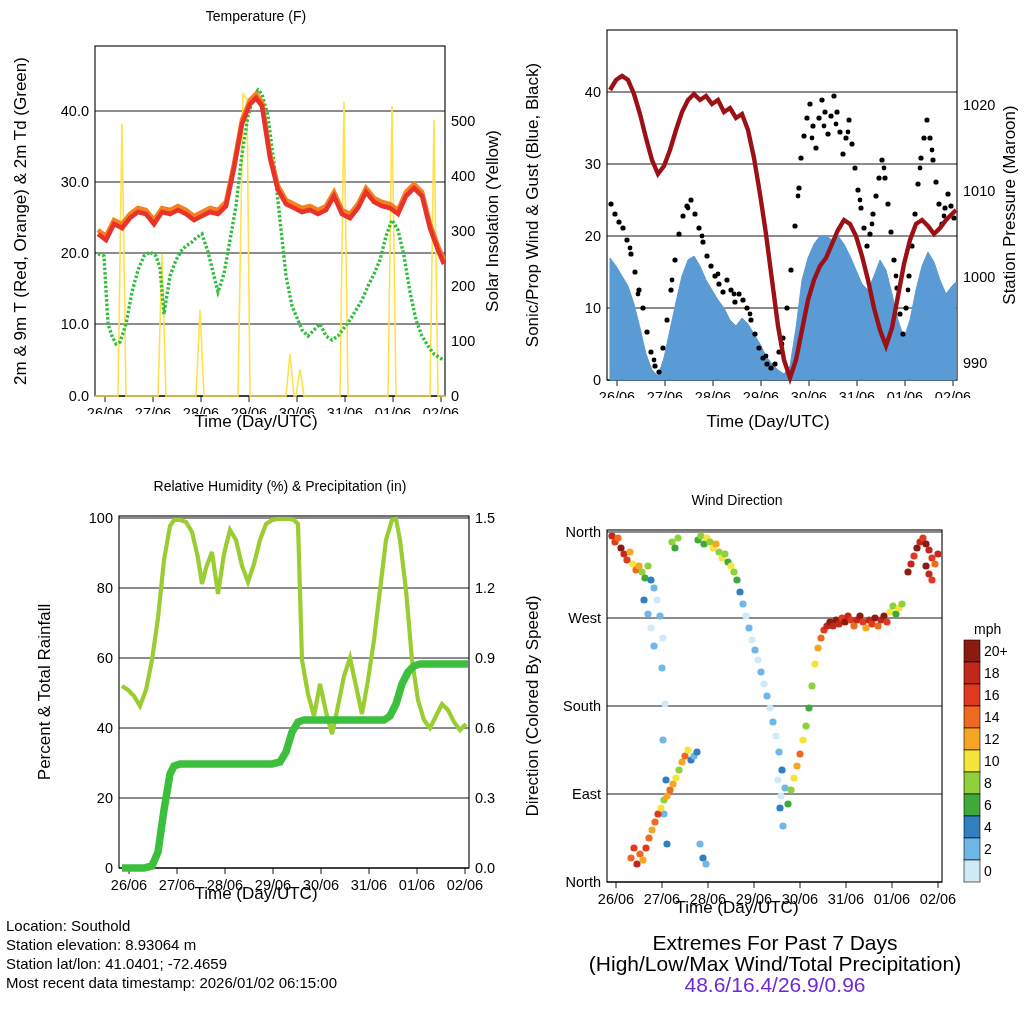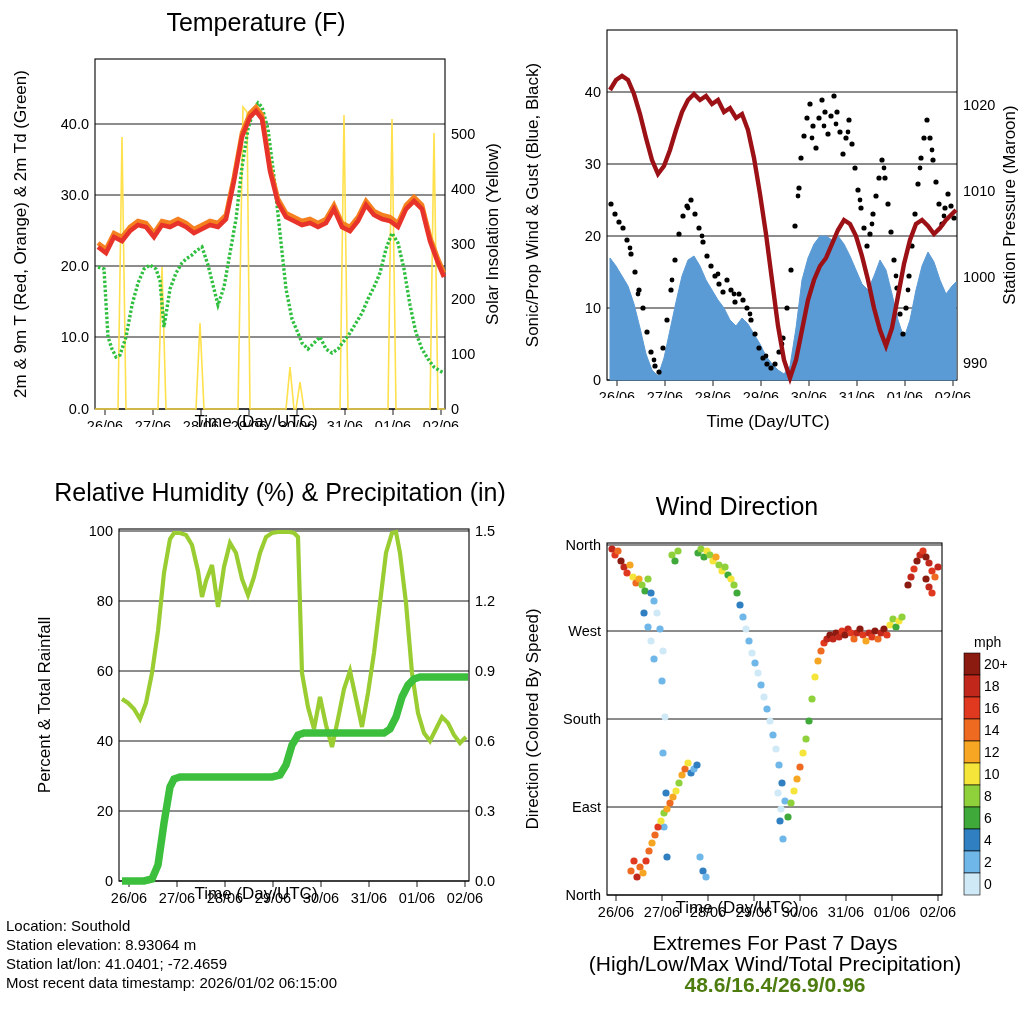--- a/index.html
+++ b/index.html
@@ -1,26 +1,26 @@
 <!DOCTYPE html>
 <html><head>
 <meta charset="utf-8">
 <style>
   html,body{margin:0;padding:0;}
   body{width:1024px;height:1024px;background:#ffffff;font-family:"Liberation Sans",sans-serif;color:#000;overflow:hidden;}
   .page{position:relative;width:1024px;height:1024px;}
   .panel{position:absolute;}
-  .title{text-align:center;font-size:25px;}
+  .title{text-align:center;font-size:14px;}
   svg{display:block;}
   text{font-family:"Liberation Sans",sans-serif;}
   .axlab{font-size:17px;}
   .tick{font-size:14.5px;}
   .footer{position:absolute;font-size:15px;line-height:19px;}
   .extremes{position:absolute;text-align:center;font-size:21px;line-height:21px;width:430px;}
-  .extval{color:#4d7c0f;font-weight:bold;}
+  .extval{color:#6d28d9;font-weight:normal;}
   .legendlab{font-size:14px;}
 </style>
 </head>
 <body>
 
 <div class="page">
 
   <div class="panel" style="left:0;top:8px;width:512px;height:420px;">
     <div class="title">Temperature (F)</div>
     <svg width="512" height="390" viewBox="0 0 512 390">

